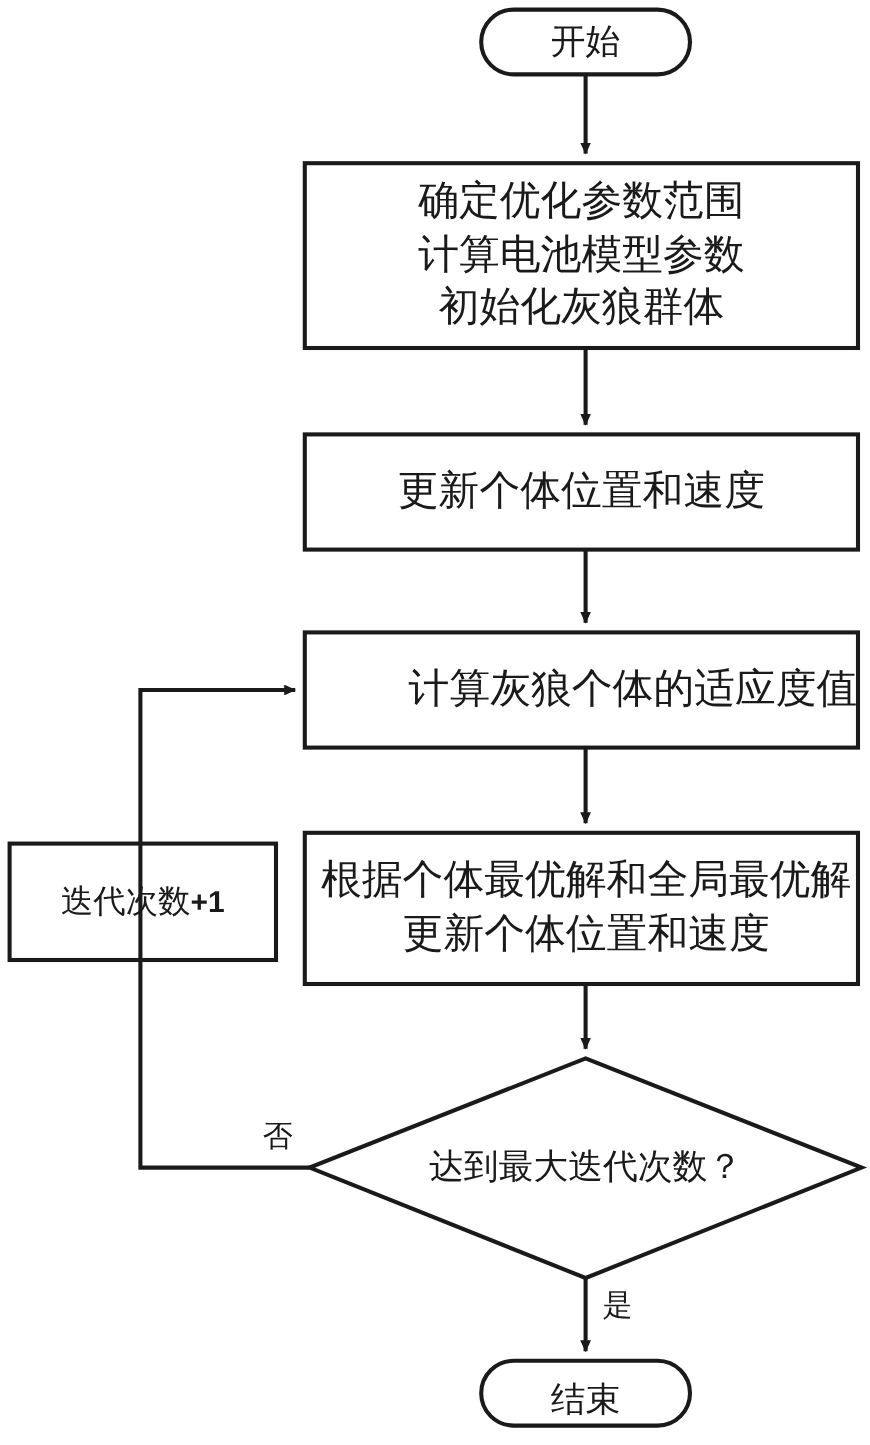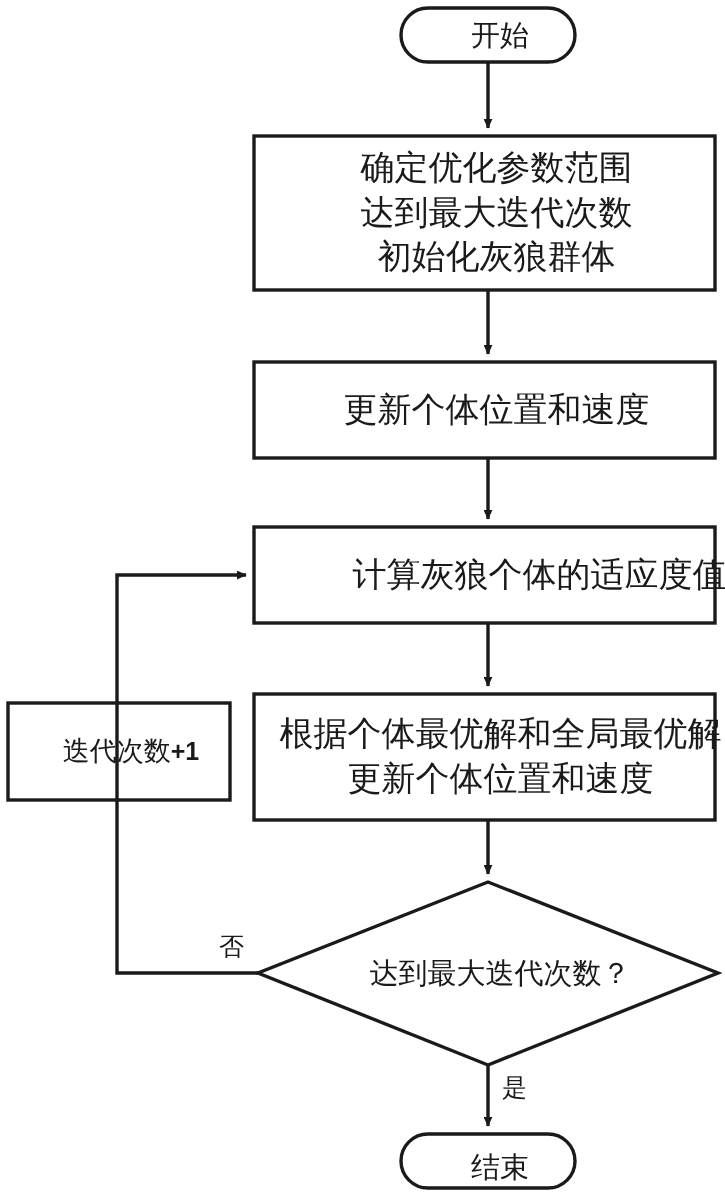--- a/index.html
+++ b/index.html
@@ -27,21 +27,20 @@
   .node-label {
     position: absolute;
     display: flex;
     flex-direction: column;
     align-items: center;
     justify-content: center;
     text-align: center;
     color: #1a1a1a;
     pointer-events: none;
     line-height: 1.32;
-    padding-left: 12px;
   }
   .node-label .ln {
     display: block;
     white-space: nowrap;
   }
   .terminal-label {
     font-size: 29px;
   }
   .process-label {
     font-size: 34px;
@@ -108,21 +107,21 @@
 
     <polyline points="258,973 117,973 117,575 246,575" fill="none" stroke="#1a1a1a" stroke-width="3.4" marker-end="url(#arrowhead)"></polyline>
   </svg>
 
   <div class="node-label terminal-label" style="left:401px; top:8px; width:174px; height:54px;">
     <span class="ln">开始</span>
   </div>
 
   <div class="node-label process-label" style="left:254px; top:136px; width:461px; height:154px;">
     <span class="ln">确定优化参数范围</span>
-    <span class="ln">达到最大迭代次数</span>
+    <span class="ln">计算电池模型参数</span>
     <span class="ln">初始化灰狼群体</span>
   </div>
 
   <div class="node-label process-label" style="left:254px; top:362px; width:461px; height:96px;">
     <span class="ln">更新个体位置和速度</span>
   </div>
 
   <div class="node-label process-label" style="left:254px; top:527px; width:547px; height:96px;">
     <span class="ln">计算灰狼个体的适应度值</span>
   </div>

